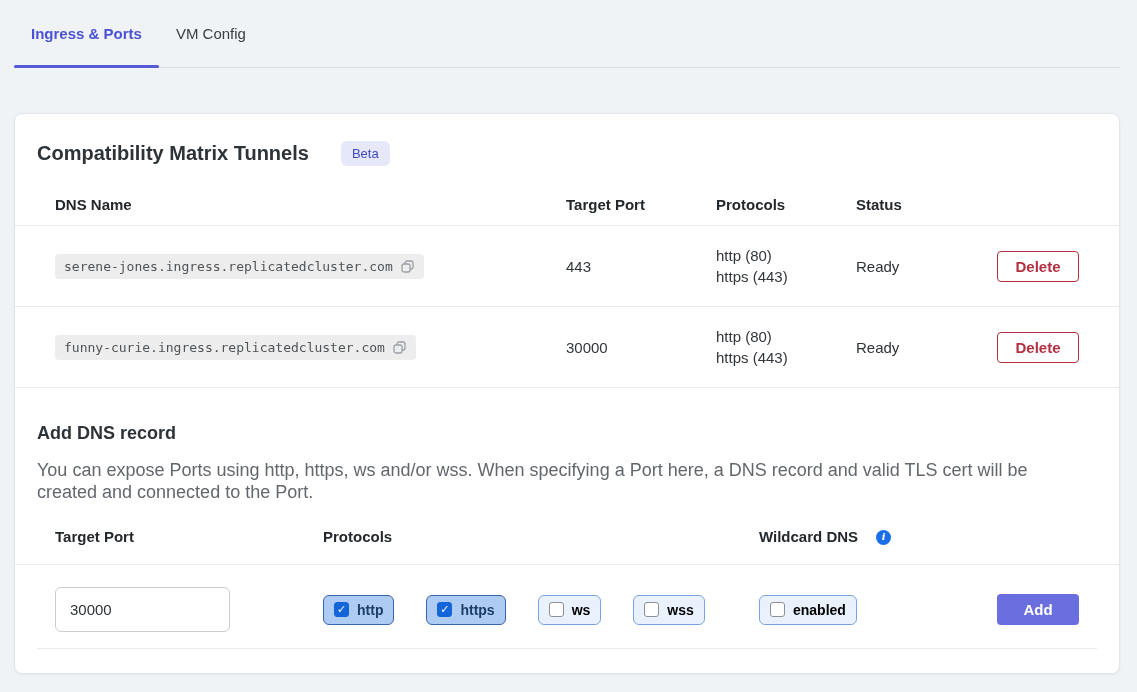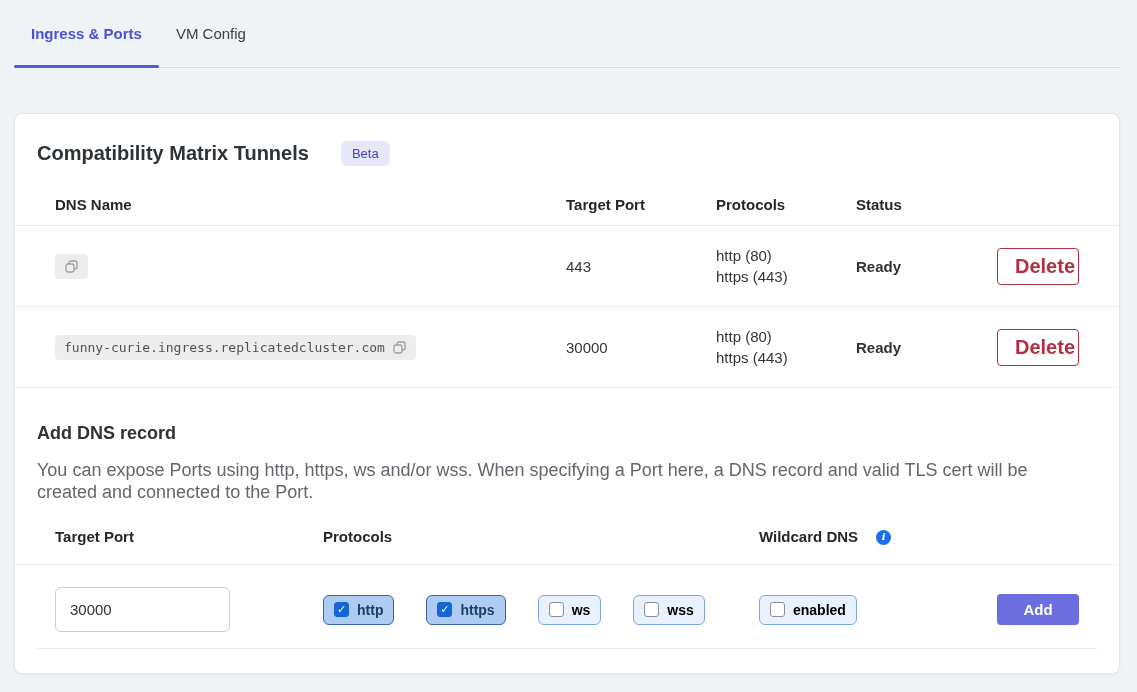--- a/index.html
+++ b/index.html
@@ -72,26 +72,26 @@
   .dns-pill {
     display: inline-flex; align-items: center; gap: 7px;
     background: #ededed; border-radius: 4px;
     padding: 5px 9px;
     font-family: "DejaVu Sans Mono", "Liberation Mono", monospace;
     font-size: 13px; color: #505356;
     width: max-content;
   }
   .copy-icon { display: inline-flex; cursor: pointer; }
   .protocols-cell { white-space: pre-line; line-height: 21px; color: #32363b; }
-  .status-cell { color: #2f3338; font-weight: bold; }
+  .status-cell { color: #2f3338; }
   .delete-btn {
     justify-self: end;
     background: #ffffff; color: #b33041;
     border: 1px solid #b33041; border-radius: 4px;
-    font-size: 20px; font-weight: bold;
+    font-size: 15px; font-weight: bold;
     padding: 6px 17px; width: 82px; text-align: center;
     cursor: pointer;
     font-family: inherit;
   }
   
   .section-title {
     margin: 33px 22px 0 22px;
     font-size: 18px; font-weight: 600; color: #2e3338; line-height: 25px;
   }
   .section-desc {
@@ -182,20 +182,21 @@
     <div>DNS Name</div>
     <div>Target Port</div>
     <div>Protocols</div>
     <div>Status</div>
     <div></div>
   </div>
 
   <div class="t-row">
     <div>
       <span class="dns-pill">
+        <span>serene-jones.ingress.replicatedcluster.com</span>
         <span class="copy-icon">
           <svg width="15" height="15" viewBox="0 0 15 15">
             <rect x="5" y="2" width="8" height="8" rx="2" fill="none" stroke="#9aa0a6" stroke-width="1.3"></rect>
             <rect x="2" y="5" width="8" height="8" rx="2" fill="#ededed" stroke="#9aa0a6" stroke-width="1.3"></rect>
           </svg>
         </span>
       </span>
     </div>
     <div>443</div>
     <div class="protocols-cell">http (80)

